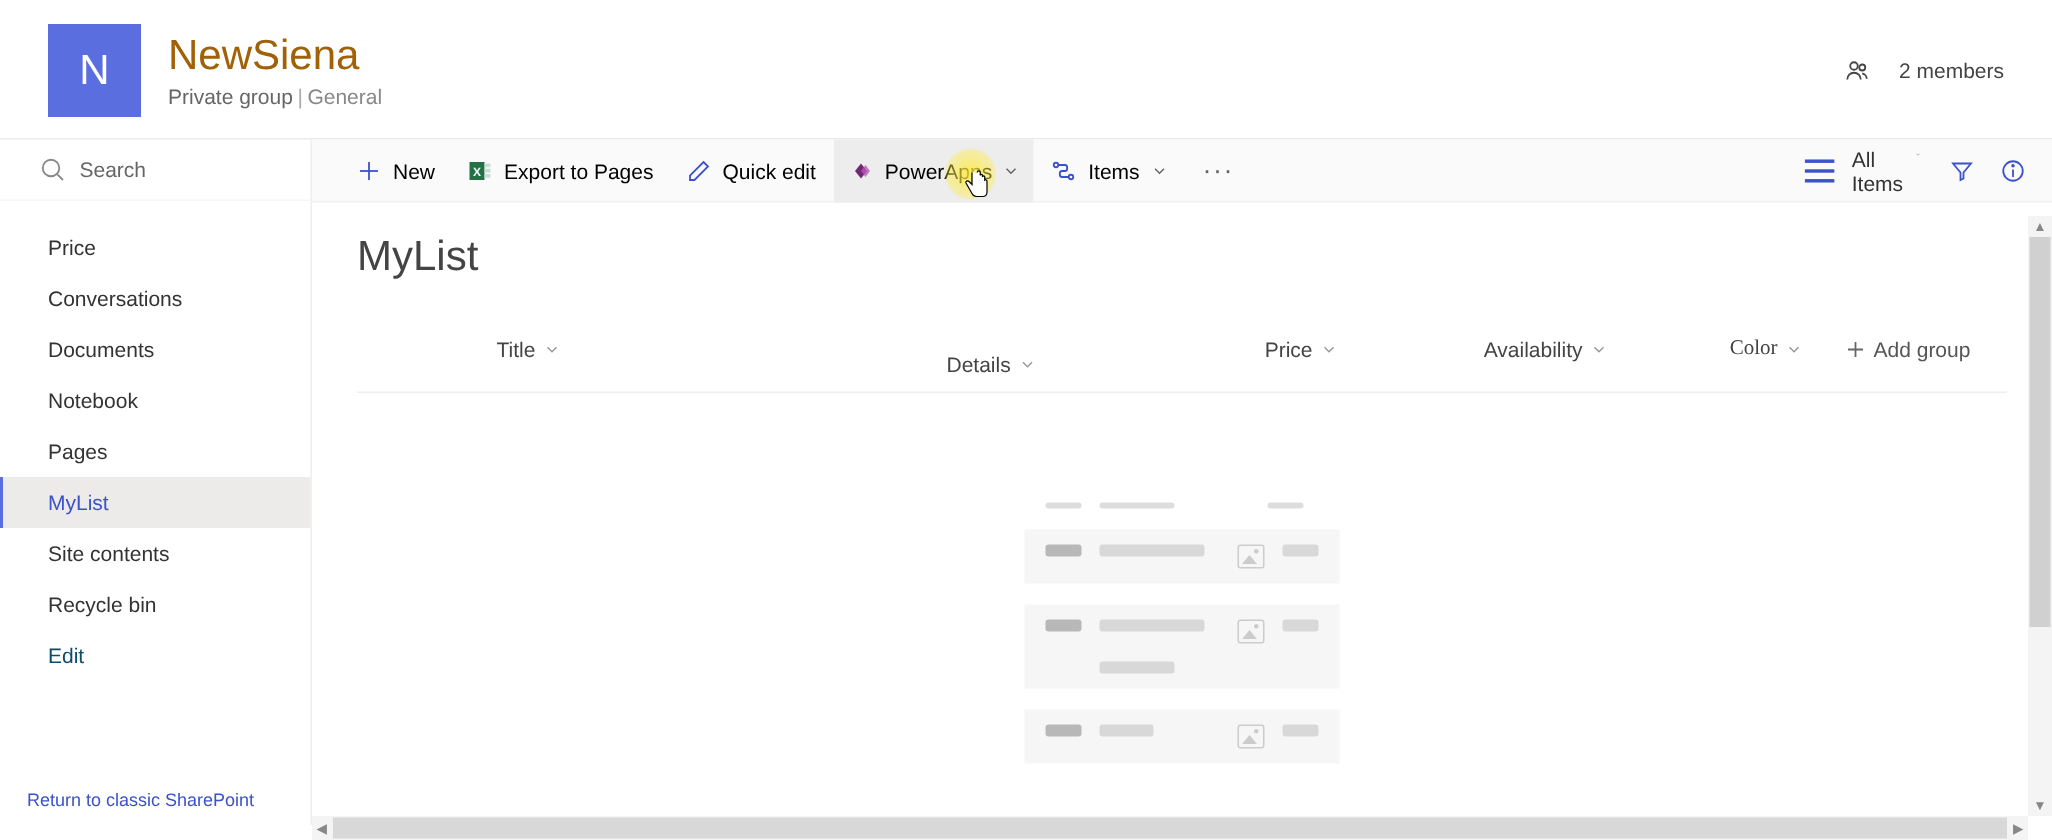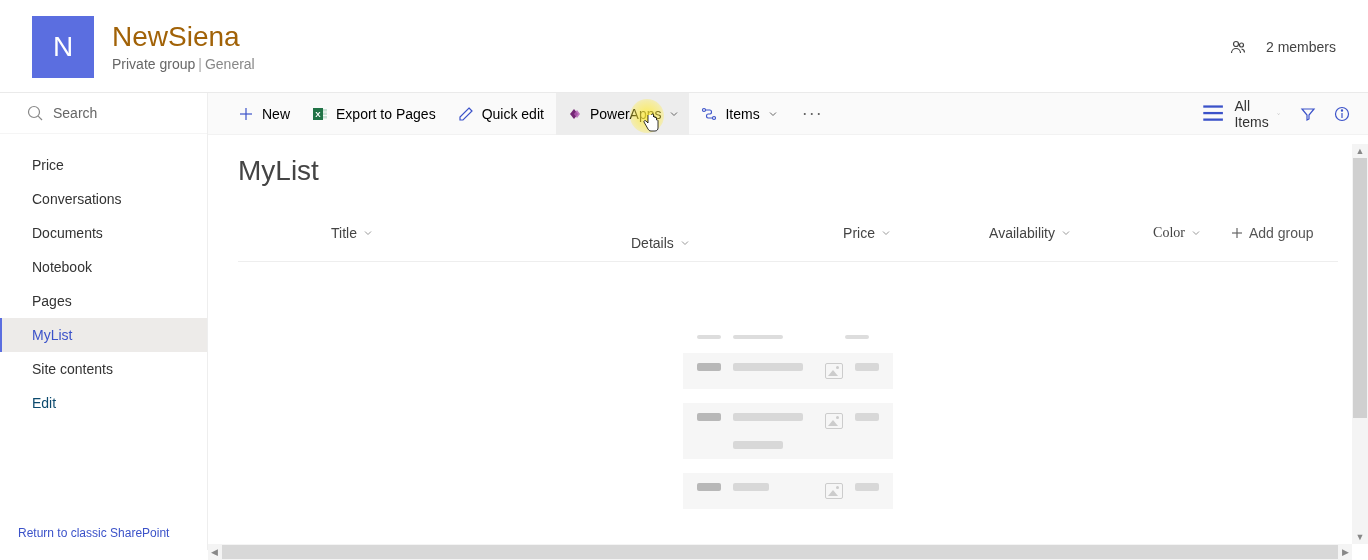--- a/index.html
+++ b/index.html
@@ -162,21 +162,20 @@
   }
   .overflow-dots {
     color: #666;
     font-size: 18px;
     padding: 0 12px;
     cursor: pointer;
     letter-spacing: 1px;
   }
   .view-switch {
     display: flex;
-    align-items: center;
     gap: 8px;
     padding: 0 10px;
     cursor: pointer;
     color: #333;
   }
   .icon-btn {
     padding: 0 8px;
     cursor: pointer;
     color: #555;
     display: flex;
@@ -340,20 +339,21 @@
       <span>Search</span>
     </div>
     <div class="nav">
       <div class="nav-item">Price</div>
       <div class="nav-item">Conversations</div>
       <div class="nav-item">Documents</div>
       <div class="nav-item">Notebook</div>
       <div class="nav-item">Pages</div>
       <div class="nav-item selected">MyList</div>
       <div class="nav-item">Site contents</div>
+      <div class="nav-item">Recycle bin</div>
       <div class="nav-item link">Edit</div>
     </div>
     <div class="return-link">Return to classic SharePoint</div>
   </div>
 
   <div class="content">
 
     <div class="command-bar">
       <div class="command-bar-left">
         <div class="cmd">

